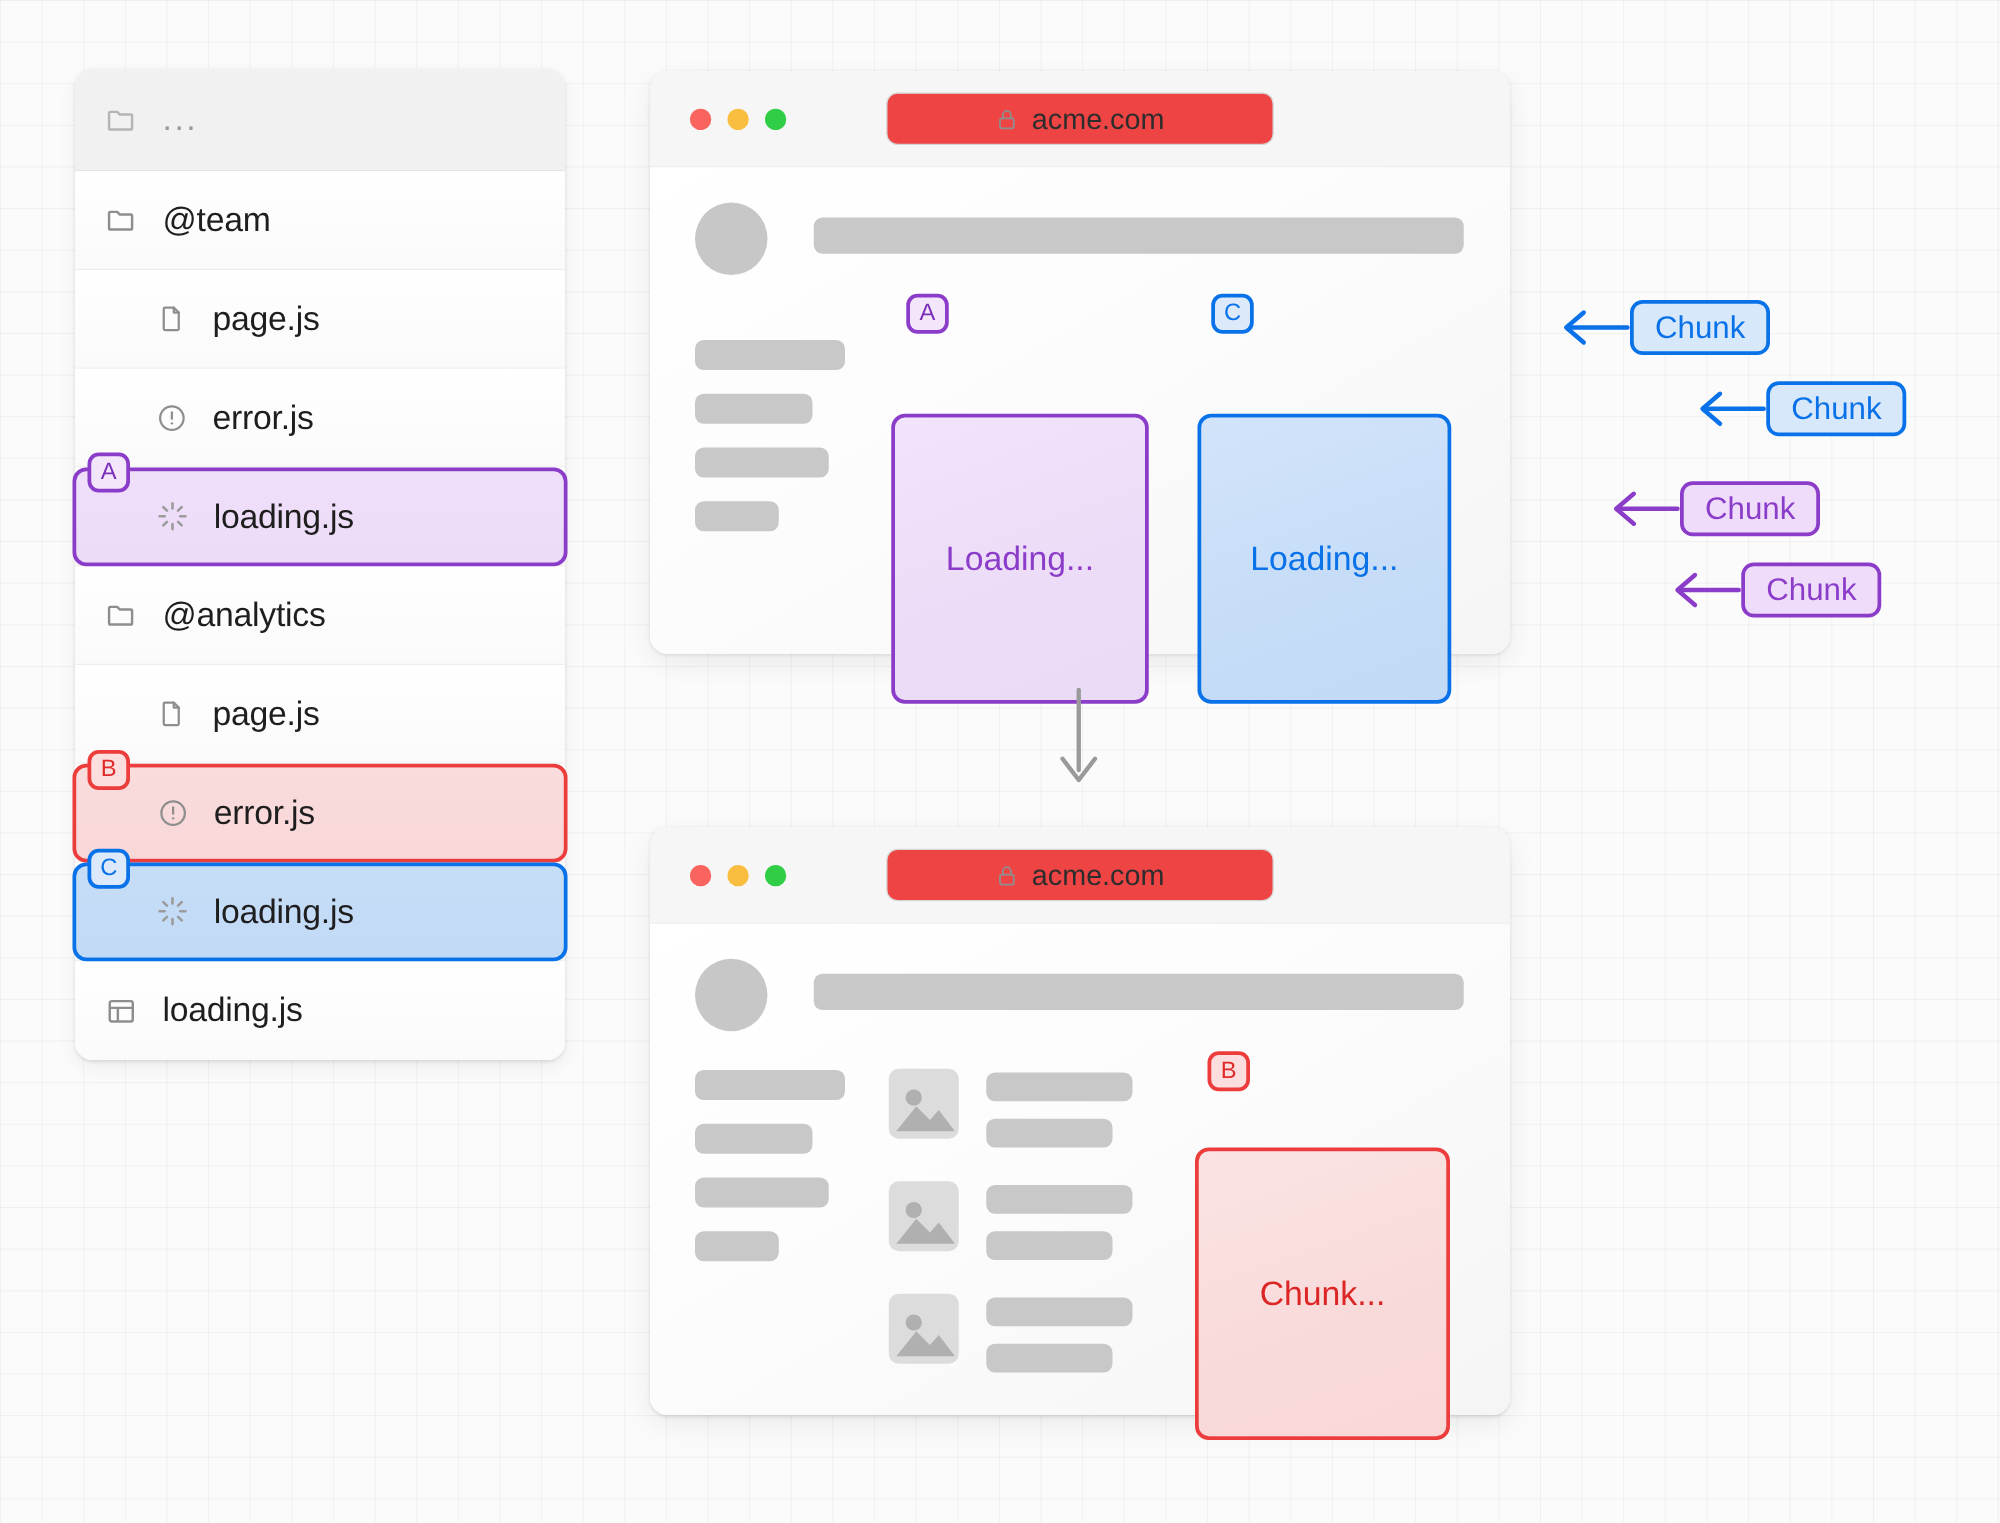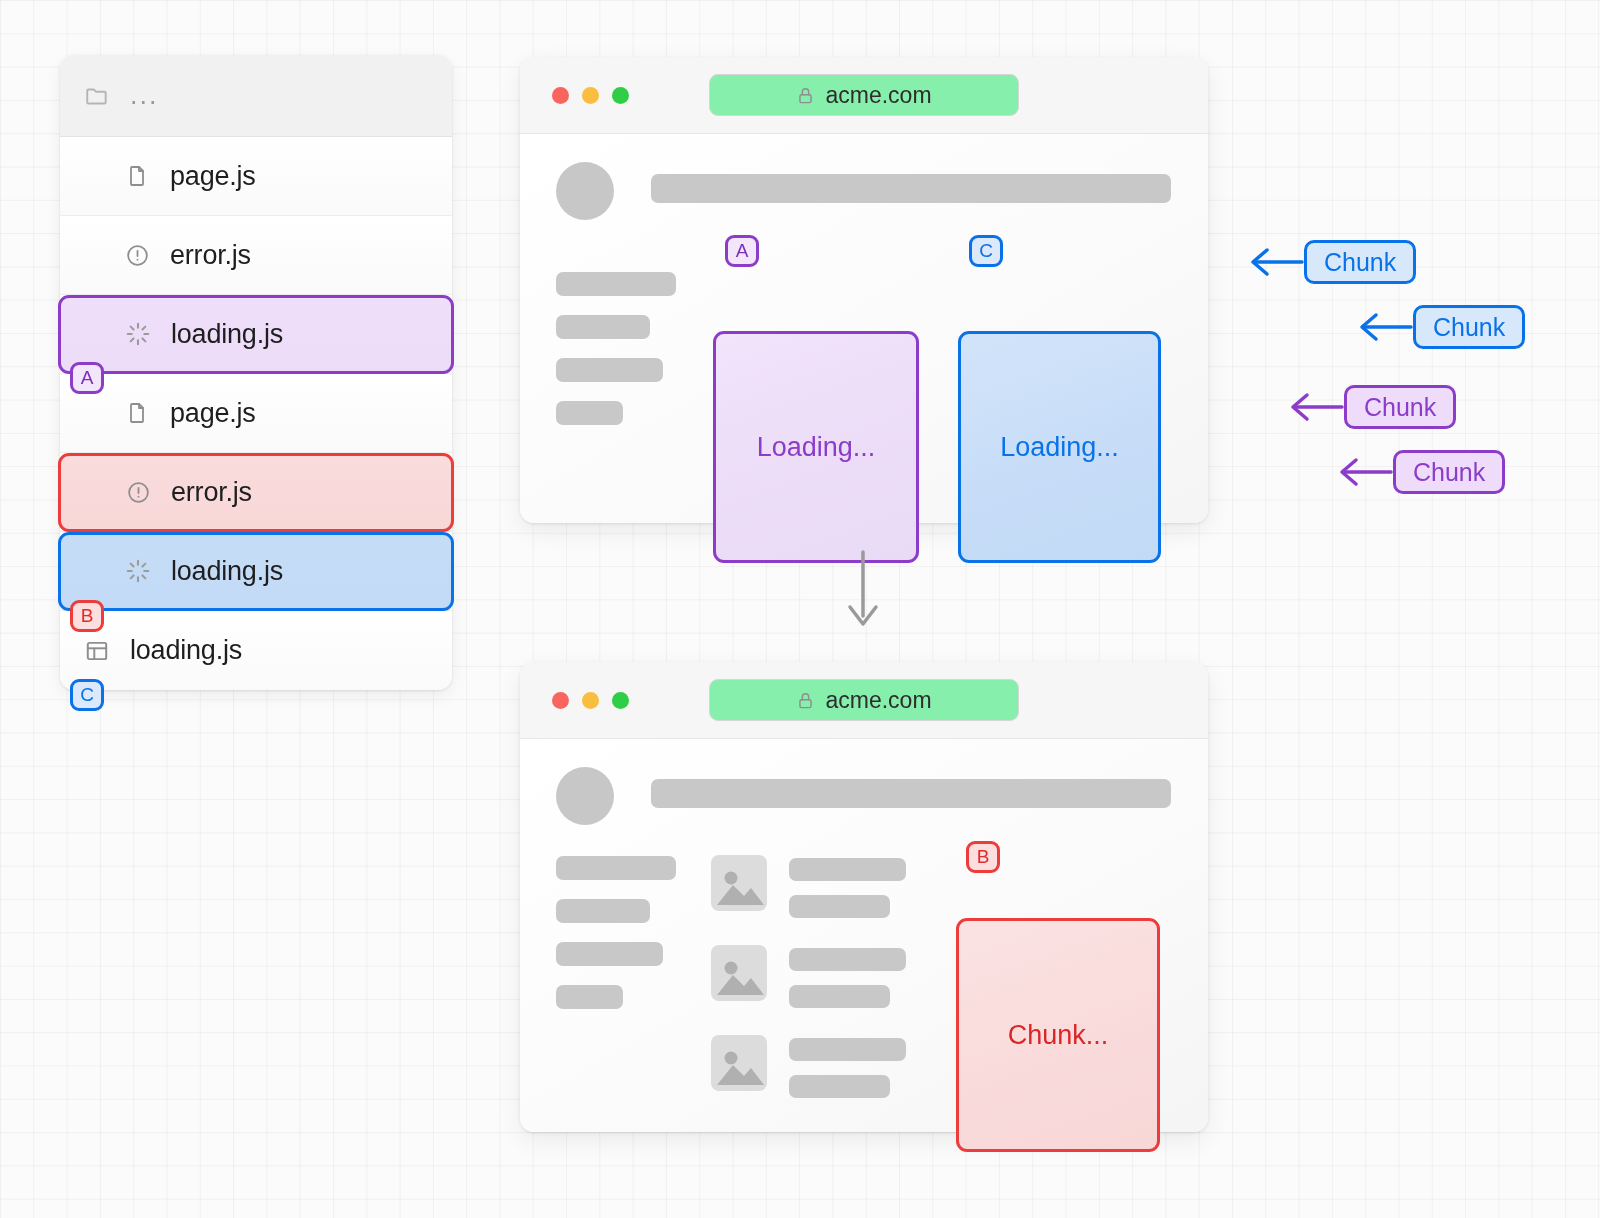--- a/index.html
+++ b/index.html
@@ -133,21 +133,21 @@
   .dot.y { background: #f9bd3f; }
   .dot.g { background: #30ce46; }
   .urlbar {
     position: absolute;
     left: 50%;
     transform: translateX(-50%);
     width: 308px;
     height: 40px;
     border: 1px solid #d6d6d6;
     border-radius: 9px;
-    background: #86efac;
+    background: #ef4444;
     display: flex;
     align-items: center;
     justify-content: center;
     gap: 10px;
   }
   .urltext { font-size: 23px; color: #2d2d2d; }
   .b-body {
     background: linear-gradient(150deg,#ffffff 0%,#fcfcfc 45%,#f5f5f5 100%);
     border-radius: 0 0 14px 14px;
     position: relative;
@@ -217,20 +217,30 @@
       <div class="row-inner">
         <span class="icon-slot">
           <svg width="26" height="26" viewBox="0 0 24 24" fill="none" stroke="#b5b5b5" stroke-width="1.8" stroke-linecap="round" stroke-linejoin="round">
               <path d="M3 7a1 1 0 0 1 1-1h5l2 2h8a1 1 0 0 1 1 1v9a1 1 0 0 1-1 1H4a1 1 0 0 1-1-1z"></path>
             </svg>
         </span>
         <span class="ft-label muted">...</span>
       </div>
     </div>
 
+    <div class="ft-row">
+      <div class="row-inner pad-l22">
+        <span class="icon-slot">
+          <svg width="26" height="26" viewBox="0 0 24 24" fill="none" stroke="#8e8e8e" stroke-width="1.8" stroke-linecap="round" stroke-linejoin="round">
+              <path d="M3 7a1 1 0 0 1 1-1h5l2 2h8a1 1 0 0 1 1 1v9a1 1 0 0 1-1 1H4a1 1 0 0 1-1-1z"></path>
+            </svg>
+        </span>
+        <span class="ft-label">@team</span>
+      </div>
+    </div>
 
     <div class="ft-row">
       <div class="row-inner pad-l62">
         <span class="icon-slot">
           <svg width="24" height="24" viewBox="0 0 24 24" fill="none" stroke="#8e8e8e" stroke-width="1.8" stroke-linecap="round" stroke-linejoin="round">
               <path d="M14 3H7a1 1 0 0 0-1 1v16a1 1 0 0 0 1 1h10a1 1 0 0 0 1-1V7z"></path>
               <path d="M14 3v4h4"></path>
             </svg>
         </span>
         <span class="ft-label">page.js</span>
@@ -263,20 +273,30 @@
                 <line x1="16.1" y1="16.1" x2="18.8" y2="18.8"></line>
               <line x1="5.2" y1="18.8" x2="7.9" y2="16.1"></line>
                 <line x1="16.1" y1="7.9" x2="18.8" y2="5.2"></line>
             </svg>
           </span>
           <span class="ft-label">loading.js</span>
         </div>
       </div>
     </div>
 
+    <div class="ft-row">
+      <div class="row-inner pad-l22">
+        <span class="icon-slot">
+          <svg width="26" height="26" viewBox="0 0 24 24" fill="none" stroke="#8e8e8e" stroke-width="1.8" stroke-linecap="round" stroke-linejoin="round">
+              <path d="M3 7a1 1 0 0 1 1-1h5l2 2h8a1 1 0 0 1 1 1v9a1 1 0 0 1-1 1H4a1 1 0 0 1-1-1z"></path>
+            </svg>
+        </span>
+        <span class="ft-label">@analytics</span>
+      </div>
+    </div>
 
     <div class="ft-row">
       <div class="row-inner pad-l62">
         <span class="icon-slot">
           <svg width="24" height="24" viewBox="0 0 24 24" fill="none" stroke="#8e8e8e" stroke-width="1.8" stroke-linecap="round" stroke-linejoin="round">
               <path d="M14 3H7a1 1 0 0 0-1 1v16a1 1 0 0 0 1 1h10a1 1 0 0 0 1-1V7z"></path>
               <path d="M14 3v4h4"></path>
             </svg>
         </span>
         <span class="ft-label">page.js</span>

